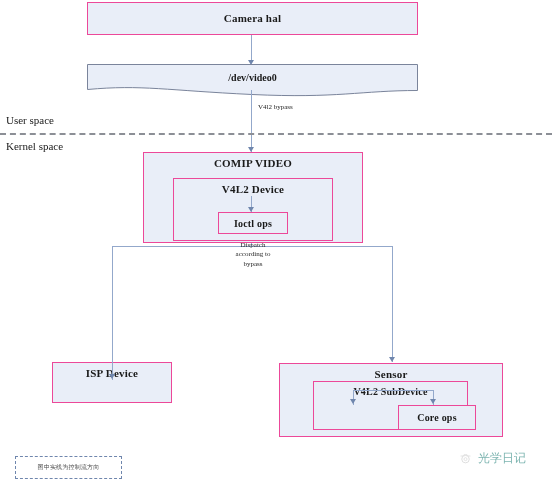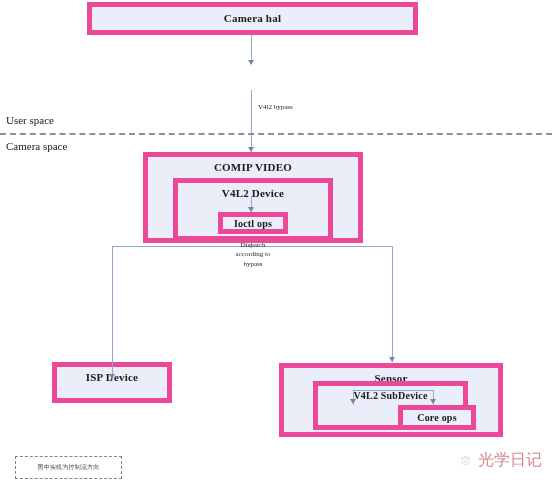--- a/index.html
+++ b/index.html
@@ -14,21 +14,21 @@
     position: relative;
     width: 552px;
     height: 483px;
     background: #ffffff;
     overflow: hidden;
   }
   .box {
     position: absolute;
     box-sizing: border-box;
     background: #e9eef8;
-    border: 5px solid #ec4899;
+    border: 1px solid #ec4899;
     display: flex;
     justify-content: center;
     color: #1a1a1a;
     font-weight: bold;
   }
   .box.top-label {
     align-items: flex-start;
     padding-top: 4px;
   }
   .box.center-label {
@@ -109,22 +109,22 @@
 
   
   .watermark {
     position: absolute;
     display: flex;
     align-items: center;
     gap: 5px;
     opacity: 0.55;
   }
   .watermark .wm-text {
-    font-size: 16px;
-    color: #b91c1c;
+    font-size: 12px;
+    color: #0f766e;
     font-family: "DejaVu Sans", sans-serif;
     white-space: nowrap;
   }
   .wm-logo {
     width: 15px;
     height: 15px;
     opacity: 0.5;
   }
 
   
@@ -149,28 +149,36 @@
 
 <div id="canvas">
 
   <div class="box center-label" style="left:87px; top:2px; width:331px; height:33px;">
     <span class="lbl big">Camera hal</span>
   </div>
 
   <div class="vline" style="left:251px; top:35px; height:28px;"></div>
   <div class="arrowhead" style="left:248px; top:60px;"></div>
 
+  <div class="doc-box" style="left:87px; top:64px; width:331px; height:33px;">
+    <svg width="331" height="33" viewBox="0 0 331 33">
+      <path d="M0.5,0.5 L330.5,0.5 L330.5,26.5
+               C275,26.5 250,34.5 165,30.5
+               C80,26.5 55,20.5 0.5,25.5 Z" fill="#e9eef8" stroke="#7a849b" stroke-width="1"></path>
+    </svg>
+    <span class="doc-label">/dev/video0</span>
+  </div>
 
   <div class="vline" style="left:251px; top:90px; height:62px;"></div>
   <div class="edge-text" style="left:258px; top:103px; width:70px; text-align:left;">V4l2 bypass</div>
   <div class="arrowhead" style="left:248px; top:147px;"></div>
 
   <div class="region-text" style="left:6px; top:114px;">User space</div>
   <div class="divider" style="top:133px;"></div>
-  <div class="region-text" style="left:6px; top:140px;">Camera space</div>
+  <div class="region-text" style="left:6px; top:140px;">Kernel space</div>
 
   <div class="box top-label" style="left:143px; top:152px; width:220px; height:91px;">
     <span class="lbl big">COMIP VIDEO</span>
   </div>
 
   <div class="box top-label" style="left:173px; top:178px; width:160px; height:63px;">
     <span class="lbl big">V4L2 Device</span>
   </div>
 
   <div class="vline" style="left:251px; top:196px; height:16px;"></div>

